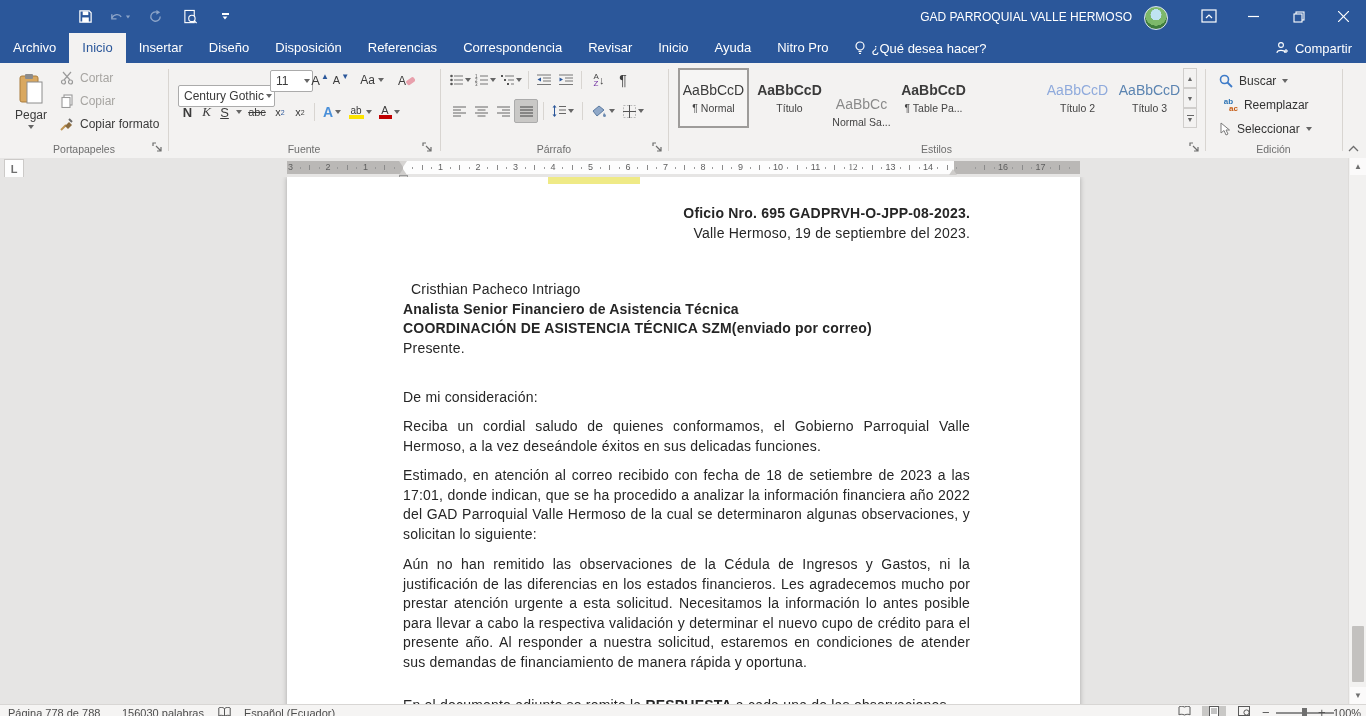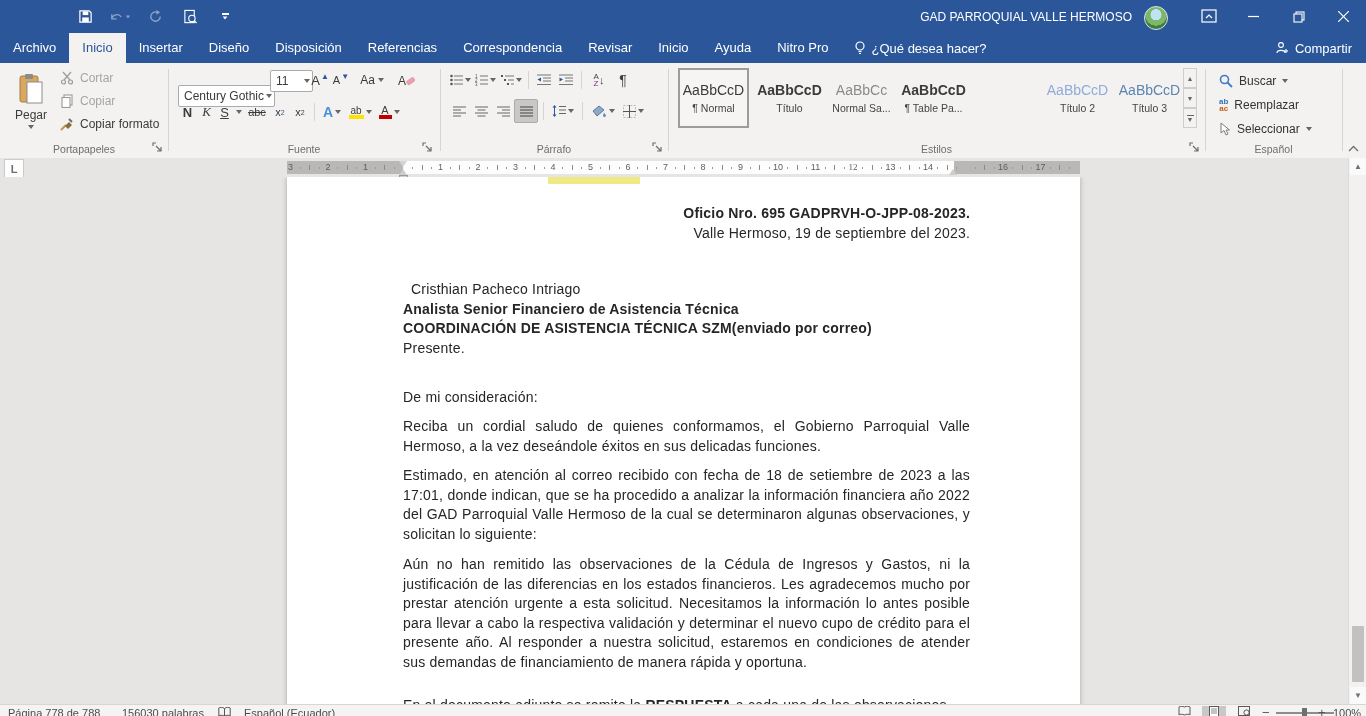--- a/index.html
+++ b/index.html
@@ -455,21 +455,21 @@
 
     <div class="abs" style="left:668px;top:0;width:537px;height:95px;">
       <div class="style-item selected" style="left:10px;">
         <span class="sample">AaBbCcD</span>
         <span class="sname">¶ Normal</span>
       </div>
       <div class="style-item" style="left:86px;">
         <span class="sample" style="font-weight:bold;">AaBbCcD</span>
         <span class="sname">Título</span>
       </div>
-      <div class="style-item" style="left:158px;">
+      <div class="style-item" style="left:158px;justify-content:flex-end;">
         <span class="sample" style="color:#8a8a8a;">AaBbCc</span>
         <span class="sname">Normal Sa...</span>
       </div>
       <div class="style-item" style="left:230px;">
         <span class="sample" style="font-weight:bold;">AaBbCcD</span>
         <span class="sname">¶ Table Pa...</span>
       </div>
       <div class="style-item" style="left:374px;">
         <span class="sample" style="color:#8FAADC;">AaBbCcD</span>
         <span class="sname">Título 2</span>
@@ -497,34 +497,34 @@
               <circle cx="5.5" cy="5.5" r="4" fill="none" stroke="#3E7BC8" stroke-width="1.6"></circle>
               <line x1="8.5" y1="8.5" x2="13" y2="13" stroke="#3E7BC8" stroke-width="1.8"></line>
             </svg>
         </span>
         <span>Buscar</span>
           <span class="caret"></span>
       </div>
       <div class="edit-row" style="top:32px;">
         <span class="ic" style="flex-direction:column;line-height:7px;font-size:8px;">
           <span style="color:#2E74B5;font-weight:bold;">ab</span>
-            <span style="color:#C55A11;font-weight:bold;">ac</span>
+            <span style="color:#C55A11;font-weight:bold;margin-left:10px;">ac</span>
         </span>
         <span>Reemplazar</span>
       </div>
       <div class="edit-row" style="top:56px;">
         <span class="ic">
           <svg width="12" height="14" viewBox="0 0 12 14">
               <path d="M2 1 L2 11 L5 8.5 L7 13 L9 12 L7 8 L10.5 8 Z" fill="#fff" stroke="#7a7a7a" stroke-width="1"></path>
             </svg>
         </span>
         <span>Seleccionar</span>
           <span class="caret"></span>
       </div>
-      <div class="grp-label">Español</div>
+      <div class="grp-label">Edición</div>
     </div>
 
     <div class="abs" style="left:1348px;top:78px;width:14px;height:10px;">
       <svg width="11" height="7" viewBox="0 0 11 7">
           <path d="M1 6 L5.5 1.5 L10 6" fill="none" stroke="#6e6e6e" stroke-width="1.3"></path>
         </svg>
     </div>
   </div>
 
   <div class="ruler-row">

